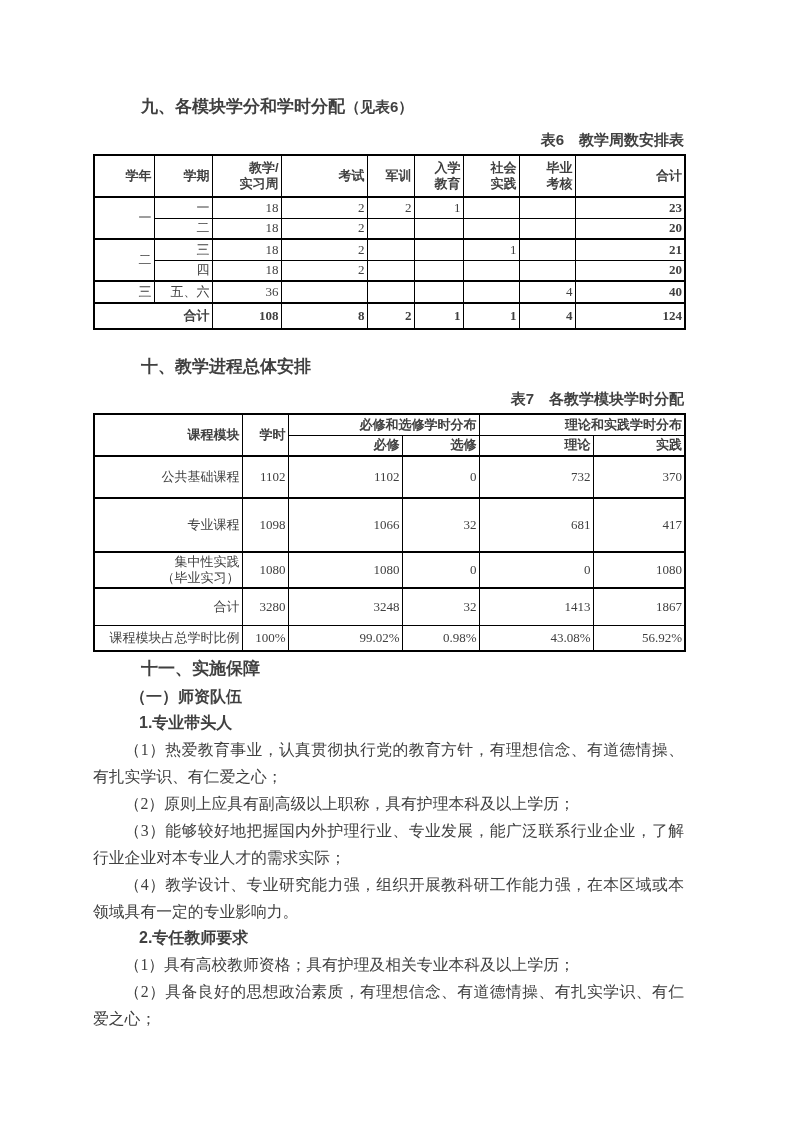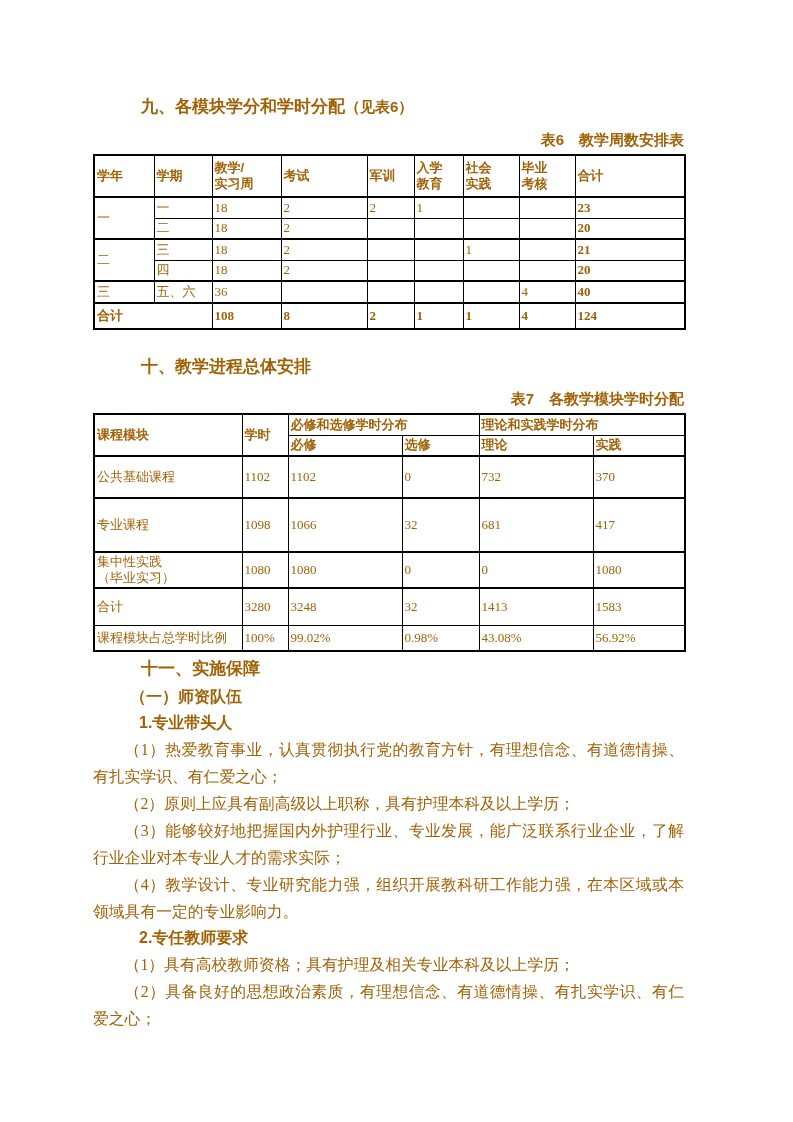--- a/index.html
+++ b/index.html
@@ -1,19 +1,19 @@
 <!DOCTYPE html>
 <html><head>
 <meta charset="utf-8">
 <style>
   html,body{margin:0;padding:0;background:#ffffff;}
   .page{
     position:relative;
     width:793px;height:1122px;
-    background:#ffffff;color:#a16207;
+    background:#ffffff;color:#404040;
     box-sizing:border-box;
     padding:97px 109px 0 93px;
     font-family:"Liberation Serif","DejaVu Serif",serif;
     overflow:hidden;
   }
   
   .sec-heading{
     margin:0;padding-left:48px;
     font-family:"Liberation Sans","DejaVu Sans",sans-serif;
     font-weight:bold;font-size:17px;line-height:20px;
@@ -25,21 +25,21 @@
     margin:14px 0 5px 0;
     text-align:right;
     font-family:"Liberation Sans","DejaVu Sans",sans-serif;
     font-weight:bold;font-size:15px;line-height:18px;
   }
   .tbl-caption.c7{margin-top:13px;}
   
   table{
     width:591px;border-collapse:collapse;table-layout:fixed;
     border:2px solid #000;
-    text-align:left;
+    text-align:right;
   }
   th,td{
     border:1px solid #000;
     padding:0 2px;box-sizing:border-box;
     vertical-align:middle;overflow:hidden;
   }
   th{
     font-family:"Liberation Sans","DejaVu Sans",sans-serif;
     font-weight:bold;font-size:13px;line-height:16px;
     white-space:pre-line;
@@ -246,21 +246,21 @@
         <td>0</td>
         <td>0</td>
         <td>1080</td>
       </tr>
       <tr class="d4">
         <td>合计</td>
         <td>3280</td>
         <td>3248</td>
         <td>32</td>
         <td>1413</td>
-        <td>1583</td>
+        <td>1867</td>
       </tr>
       <tr class="d5">
         <td>课程模块占总学时比例</td>
         <td>100%</td>
         <td>99.02%</td>
         <td>0.98%</td>
         <td>43.08%</td>
         <td>56.92%</td>
       </tr>
     </tbody>

